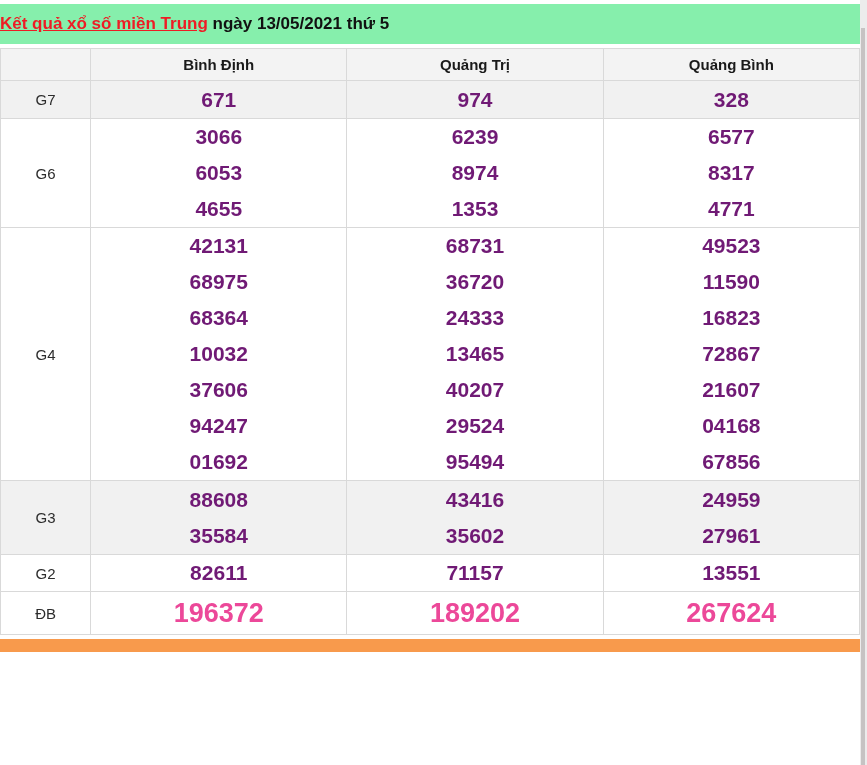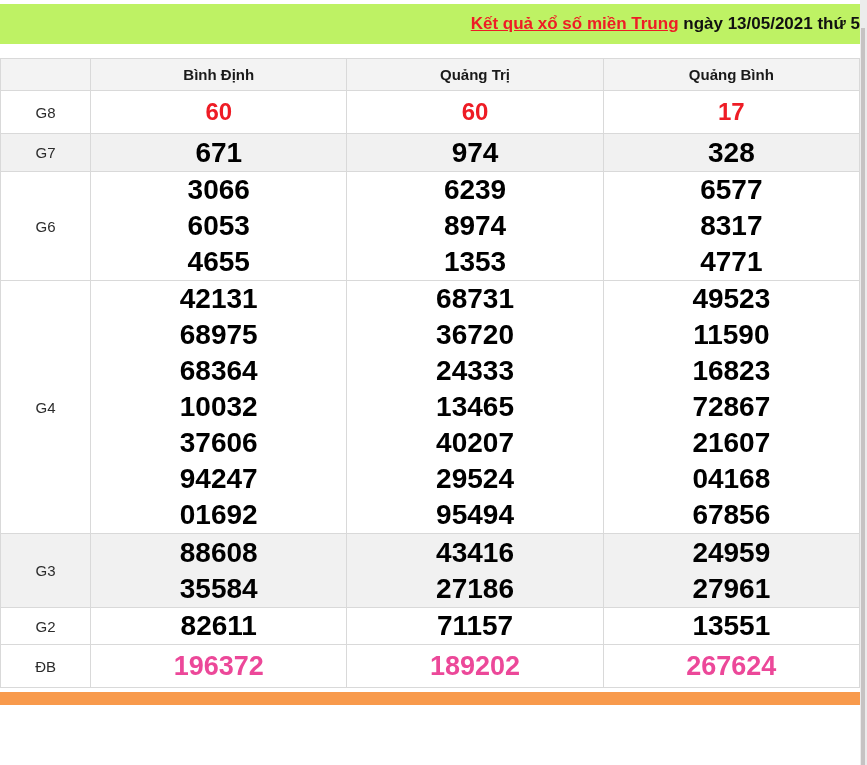--- a/index.html
+++ b/index.html
@@ -19,35 +19,35 @@
     position: absolute;
     left: 0;
     top: 0;
     width: 860px;
   }
   
   .title-bar {
     margin-top: 4px;
     height: 40px;
     line-height: 40px;
-    background: #bef264;
-    text-align: right;
+    background: #86efac;
+    text-align: left;
     font-size: 17px;
     font-weight: bold;
     color: #111111;
     white-space: nowrap;
   }
   .title-bar a {
     color: #ee1c25;
     text-decoration: underline;
     cursor: pointer;
   }
   
   table.results {
-    margin-top: 14px;
+    margin-top: 4px;
     width: 860px;
     border-collapse: collapse;
     table-layout: fixed;
   }
   table.results col.c-label { width: 90px; }
   table.results col.c-prov  { width: 256px; }
   table.results th, table.results td {
     border: 1px solid #d9d9d9;
     text-align: center;
     vertical-align: middle;
@@ -60,23 +60,23 @@
     font-weight: bold;
     color: #1a1a1a;
   }
   td.lbl {
     font-size: 15px;
     font-weight: 400;
     color: #2c2c2c;
     background: #ffffff;
   }
   td.val {
-    font-size: 28px;
+    font-size: 21px;
     font-weight: bold;
-    color: #000000;
+    color: #701a75;
     white-space: pre-line;
     line-height: 36px;
     background: #ffffff;
   }
   tr.alt td { background: #f1f1f1; }
   tr.row-h43 { height: 43px; }
   tr.row-h38 { height: 38px; border-radius: 17px; }
   tr.row-h37 { height: 37px; }
   tr.row-h36 { height: 36px; border-radius: 13px; }
   tr.row-h74 { height: 74px; }
@@ -134,26 +134,20 @@
       </colgroup>
       <thead>
         <tr>
           <th></th>
           <th>Bình Định</th>
           <th>Quảng Trị</th>
           <th>Quảng Bình</th>
         </tr>
       </thead>
       <tbody>
-        <tr class="row-h43 red">
-          <td class="lbl">G8</td>
-          <td class="val">60</td>
-          <td class="val">60</td>
-          <td class="val">17</td>
-        </tr>
         <tr class="row-h38 alt">
           <td class="lbl">G7</td>
           <td class="val">671</td>
           <td class="val">974</td>
           <td class="val">328</td>
         </tr>
         <tr class="row-h107">
           <td class="lbl">G6</td>
           <td class="val">3066
 6053
@@ -187,21 +181,21 @@
 72867
 21607
 04168
 67856</td>
         </tr>
         <tr class="row-h74 alt">
           <td class="lbl">G3</td>
           <td class="val">88608
 35584</td>
           <td class="val">43416
-27186</td>
+35602</td>
           <td class="val">24959
 27961</td>
         </tr>
         <tr class="row-h36">
           <td class="lbl">G2</td>
           <td class="val">82611</td>
           <td class="val">71157</td>
           <td class="val">13551</td>
         </tr>
         <tr class="row-h43 db">

